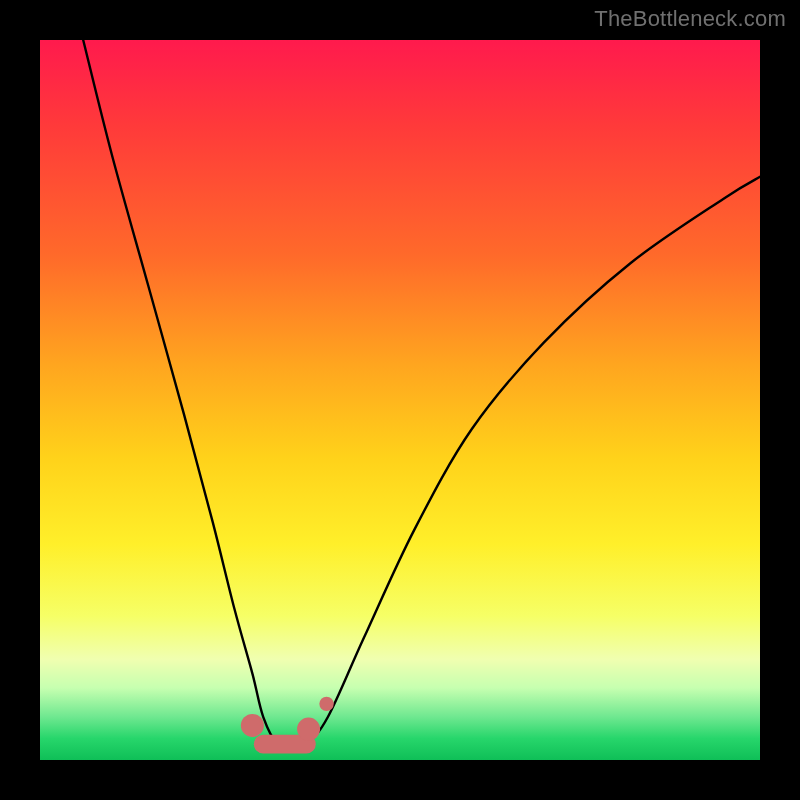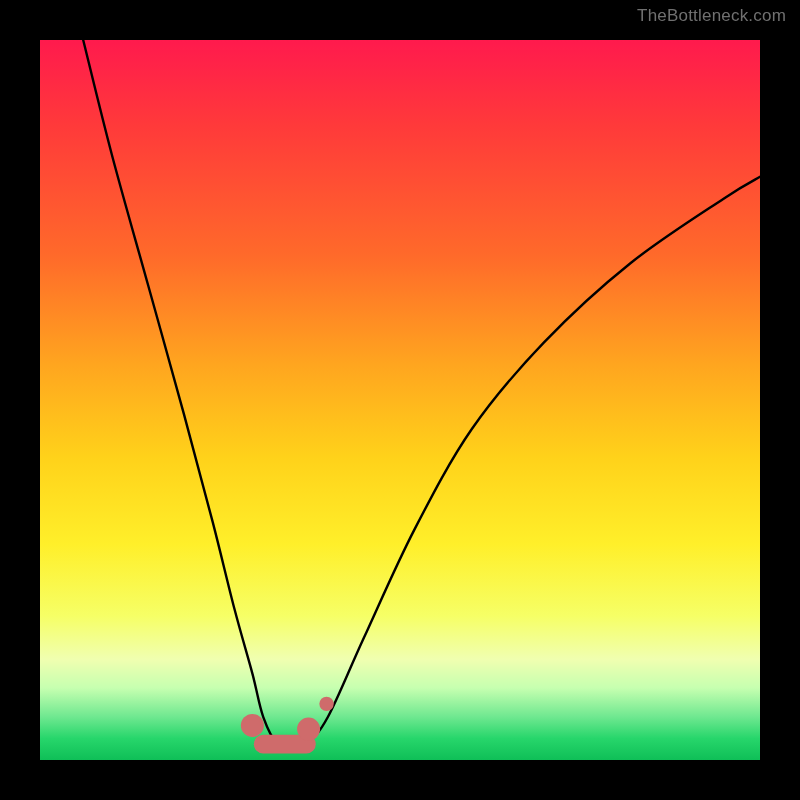--- a/index.html
+++ b/index.html
@@ -38,21 +38,21 @@
       #6fe890 94%,
       #27d66b 97%,
       #0fbf57 100%
     );
   }
   .watermark {
     position: absolute;
     top: 6px;
     right: 14px;
     color: #707070;
-    font-size: 17px;
+    font-size: 22px;
     font-weight: 500;
     letter-spacing: 0.2px;
     user-select: none;
   }
   svg.curve {
     position: absolute;
     left: 40px;
     top: 40px;
     width: 720px;
     height: 720px;

